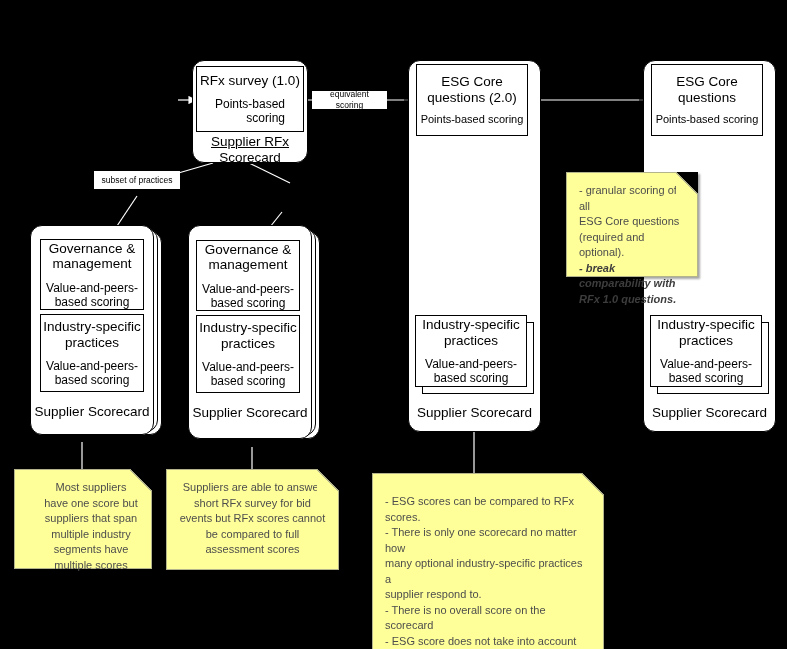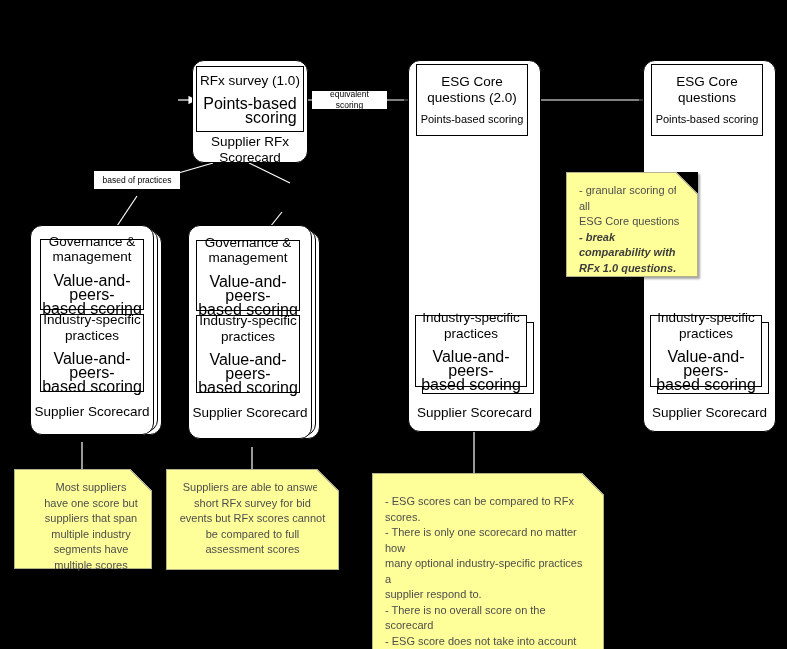--- a/index.html
+++ b/index.html
@@ -68,21 +68,21 @@
     justify-content: center;
     text-align: center;
     z-index: 4;
   }
   .subbox .b-title {
     font-size: 13.5px;
     line-height: 15.5px;
     color: #000;
   }
   .subbox .b-sub {
-    font-size: 16px;
+    font-size: 12px;
     line-height: 14px;
     color: #000;
     margin-top: 9px;
   }
   .subbox.compact .b-sub { margin-top: 7px; }
 
   
   .subbox-ghost {
     position: absolute;
     background: #ffffff;
@@ -206,21 +206,21 @@
     </g>
   </svg>
 
   <div class="node scorecard" style="left:192px; top:60px; width:116px; height:103px;">
   </div>
   <div class="subbox" style="left:196px; top:66px; width:108px; height:66px;text-align:right;">
     <div class="b-title" style="white-space:pre-line;">RFx survey (1.0)</div>
     <div class="b-sub" style="white-space:pre-line;">Points-based
 scoring</div>
   </div>
-  <div class="card-caption" style="left:192px; top:134px; width:116px; white-space:pre-line;">Supplier RFx
+  <div class="card-caption" style="left:192px; top:134px; width:116px; white-space:pre-line;text-decoration:underline;">Supplier RFx
 Scorecard</div>
 
   <div class="node scorecard" style="left:408px; top:60px; width:133px; height:372px;">
   </div>
   <div class="subbox compact" style="left:416px; top:64px; width:112px; height:72px;">
     <div class="b-title" style="white-space:pre-line;">ESG Core
 questions (2.0)</div>
     <div class="b-sub" style="white-space:pre-line; font-size:11px;">Points-based scoring</div>
   </div>
 
@@ -280,26 +280,26 @@
   <div class="subbox" style="left:196px; top:315px; width:104px; height:78px;">
     <div class="b-title" style="white-space:pre-line;">Industry-specific
 practices</div>
     <div class="b-sub" style="white-space:pre-line;">Value-and-peers-
 based scoring</div>
   </div>
   <div class="card-caption" style="left:188px; top:405px; width:124px;">Supplier Scorecard</div>
 
   <div class="edge-label" style="left:312px; top:91px; width:75px; height:18px;">equivalent scoring</div>
 
-  <div class="edge-label" style="left:94px; top:171px; width:86px; height:18px;">based of practices</div>
+  <div class="edge-label" style="left:94px; top:171px; width:86px; height:18px;">subset of practices</div>
 
 
   <div class="note" style="left:566px; top:172px; width:132px; height:105px;">
     <span class="fold"></span>
-    <div class="note-body" id="granular-note-body"><span class="note-line">- granular scoring of all</span><span class="note-line">ESG Core questions</span><span class="note-line note-strong">- break comparability with</span><span class="note-line note-strong">RFx 1.0 questions.</span></div>
+    <div class="note-body" id="granular-note-body"><span class="note-line">- granular scoring of all</span><span class="note-line">ESG Core questions</span><span class="note-line">(required and optional).</span><span class="note-line note-strong">- break comparability with</span><span class="note-line note-strong">RFx 1.0 questions.</span></div>
   </div>
 
   <div class="note center" style="left:14px; top:469px; width:138px; height:100px;padding-left:16px;">
     <span class="fold"></span>
     <div class="note-body" style="white-space:normal;">Most suppliers have one score but suppliers that span multiple industry segments have multiple scores</div>
   </div>
 
   <div class="note center" style="left:166px; top:469px; width:173px; height:101px;">
     <span class="fold"></span>
     <div class="note-body" style="white-space:normal;">Suppliers are able to answer short RFx survey for bid events but RFx scores cannot be compared to full assessment scores</div>

